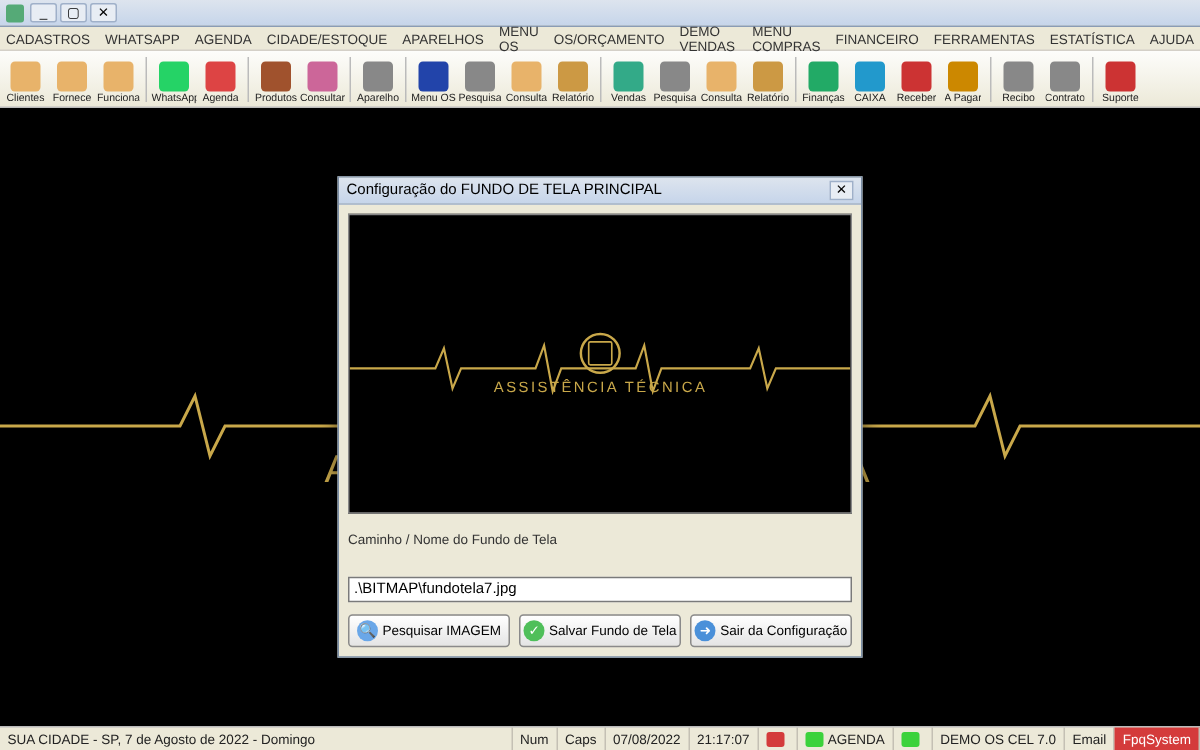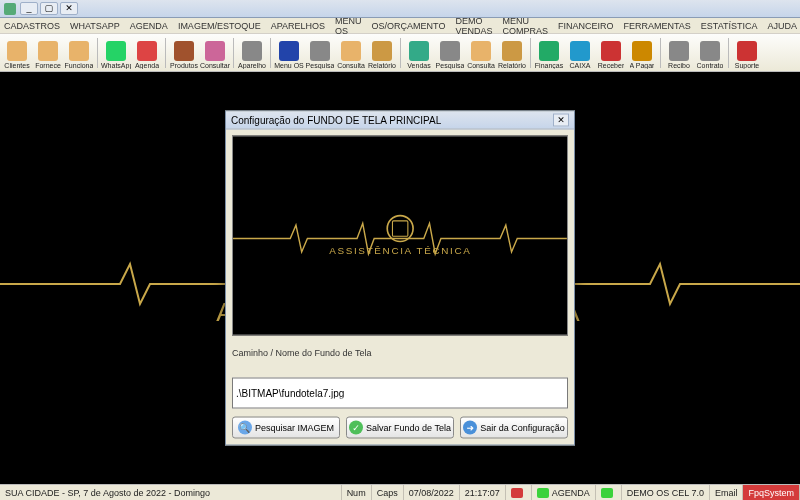--- a/index.html
+++ b/index.html
@@ -27,21 +27,21 @@
   .dialog-title { height: 18px; background: linear-gradient(#dde4ee,#c6d5ea); display:flex; align-items:center; padding:0 5px; font-size:10px; border-bottom:1px solid #9fb0c9;}
   .dialog-title .x { margin-left:auto; width:16px; height:13px; background:#e8edf4; border:1px solid #9fb0c9; font-size:9px; text-align:center; line-height:11px; cursor:pointer;}
   .preview { margin: 6px; height: 200px; background: #000; border: 1px solid #888; display:flex; align-items:center; justify-content:center; position:relative; overflow:hidden;}
   .preview .mini { transform: scale(0.55); color:#c9a84a; text-align:center;}
   .preview .mini .gear2{width:50px;height:50px;border:3px solid #c9a84a;border-radius:50%;margin:0 auto 6px;position:relative;}
   .preview .mini .gear2:before{content:"";position:absolute;inset:7px;border:2px solid #c9a84a;border-radius:3px;}
   .preview .mini .t{font-size:18px;letter-spacing:3px;}
   .preview .ekg2{position:absolute;left:0;right:0;top:52%;height:40px;transform:translateY(-50%);}
   .dlgbody { padding: 6px; }
   .field-label { font-size: 9px; color:#333; margin-bottom:20px; }
-  .field { width: 100%; height: 31px; border: 1px solid #7a7a7a; background: #fff; padding: 0 3px; font-size: 10px; margin-bottom:8px;}
+  .field { width: 100%; height: 17px; border: 1px solid #7a7a7a; background: #fff; padding: 0 3px; font-size: 10px; margin-bottom:8px;}
   .dlgbtns { display:flex; gap:6px; }
   .dbtn { flex:1; height:22px; background: linear-gradient(#fff,#e4e4e4); border:1px solid #8a8a8a; border-radius:3px; display:flex; align-items:center; justify-content:center; gap:3px; font-size:9px; cursor:pointer;}
   .dbtn .dicon{width:14px;height:14px;border-radius:50%;display:flex;align-items:center;justify-content:center;font-size:9px;color:#fff;}
   .statusbar { height: 16px; background: #ece9d8; border-top: 1px solid #bbb; display:flex; font-size:9px; color:#222;}
   .statusbar .cell { padding: 0 5px; border-right:1px solid #c4c0b4; height:100%; display:flex; align-items:center;}
   .statlight{width:12px;height:10px;border-radius:2px;margin-right:3px;}
 </style>
 </head>
 <body>
 
@@ -51,21 +51,21 @@
     <div class="winbtn">_</div>
     <div class="winbtn">▢</div>
     <div class="winbtn">✕</div>
   </div>
 </div>
 
 <div class="menubar">
   <span>CADASTROS</span>
   <span>WHATSAPP</span>
   <span>AGENDA</span>
-  <span>IMAGEM/ESTOQUE</span>
+  <span>CIDADE/ESTOQUE</span>
   <span>APARELHOS</span>
   <span>MENU OS</span>
   <span>OS/ORÇAMENTO</span>
   <span>DEMO VENDAS</span>
   <span>MENU COMPRAS</span>
   <span>FINANCEIRO</span>
   <span>FERRAMENTAS</span>
   <span>ESTATÍSTICA</span>
   <span>AJUDA</span>
 

